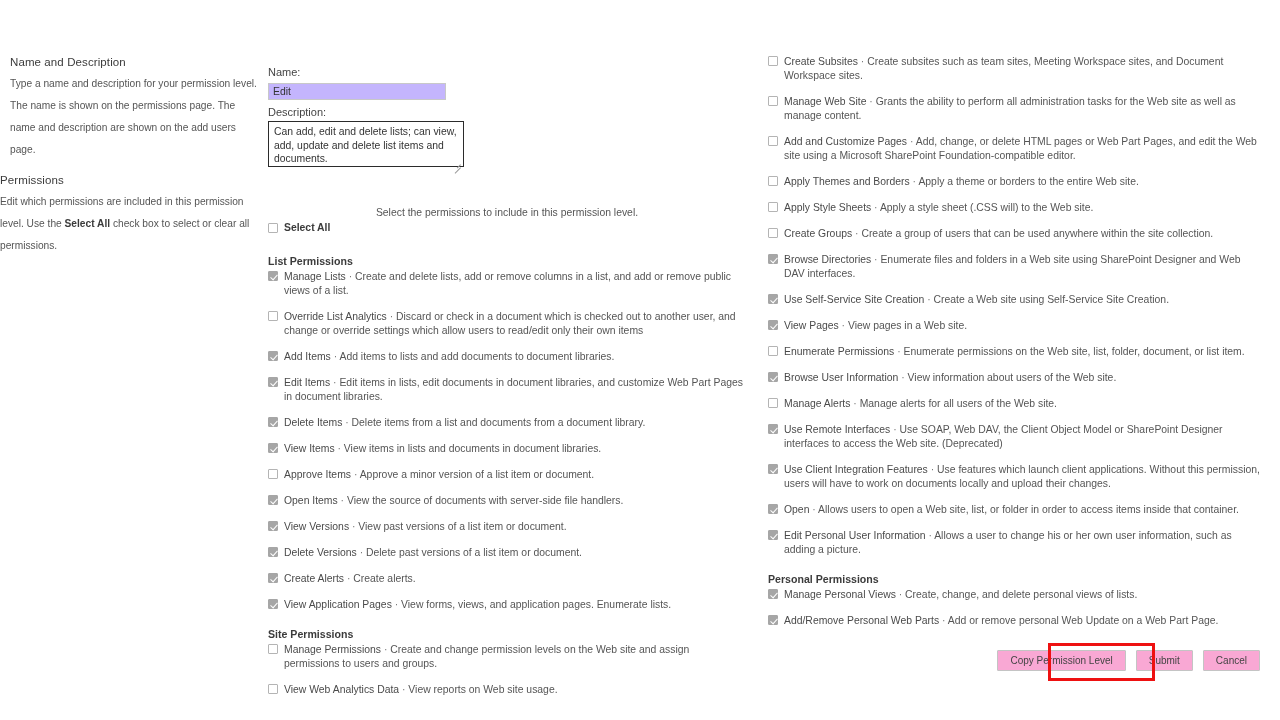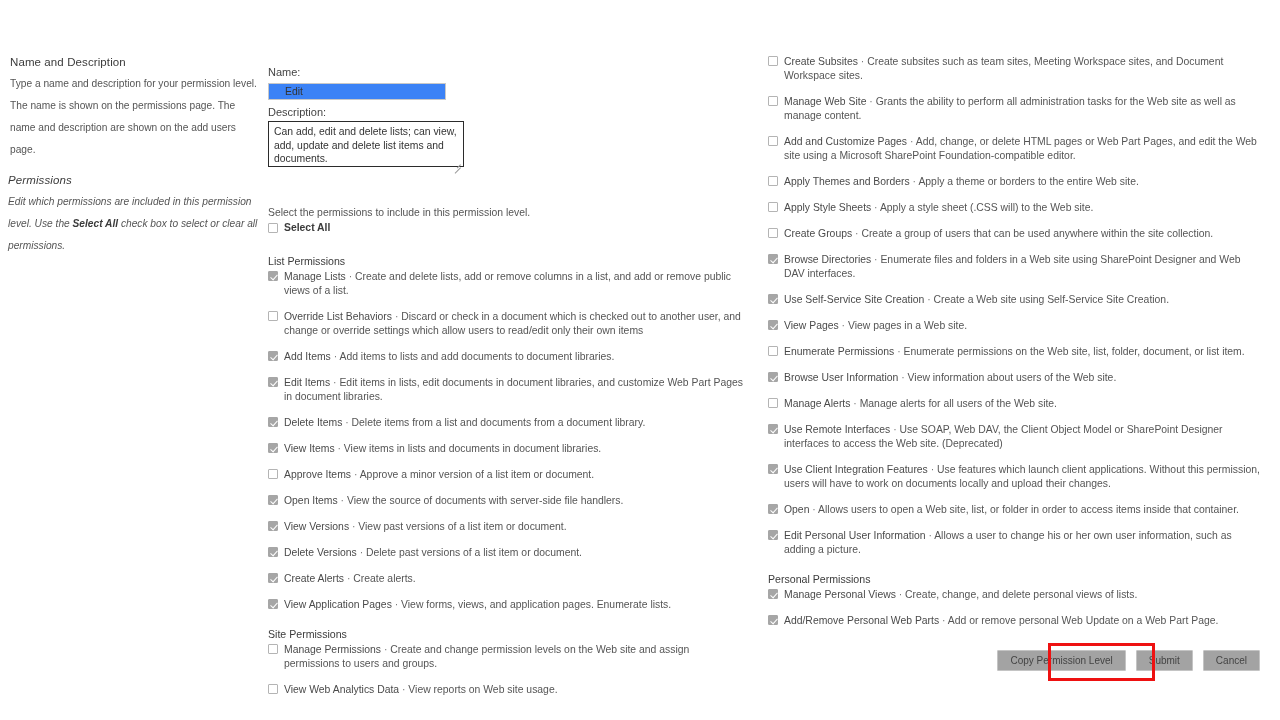--- a/index.html
+++ b/index.html
@@ -16,28 +16,28 @@
   
   .left-col { position: absolute; left: 10px; top: 56px; width: 250px; }
   .sec-head {
     font-size: 11.5px; color: #3b3b3b; font-weight: 400;
     margin: 0 0 5px 0; letter-spacing: .1px;
   }
   .sec-body {
     font-size: 10.2px; line-height: 22px; color: #555; margin: 0;
   }
   .sec-body b { font-weight: 700; color: #3b3b3b; }
-  .left-perm { position: absolute; left: 8px; top: 174px; width: 250px; font-style: italic; }
+  .left-perm { position: absolute; left: 0; top: 174px; width: 250px; }
 
   
   .mid-col { position: absolute; left: 268px; top: 66px; width: 478px; }
   .fld-label { font-size: 11px; color: #444; margin-bottom: 3px; }
   .name-input {
-    width: 178px; height: 17px; padding: 1px 16px;
-    border: 1px solid #c8c8c8; background: #3b82f6;
+    width: 178px; height: 17px; padding: 1px 4px;
+    border: 1px solid #c8c8c8; background: #c4b5fd;
     font-family: "Liberation Sans", sans-serif;
     font-size: 10.4px; color: #333; outline: none;
   }
   .desc-wrap { position: relative; width: 196px; margin-top: 2px; }
   .desc-input {
     width: 196px; height: 46px; padding: 3px 5px;
     border: 1.6px solid #2b2b2b; background: #fff; resize: none;
     font-family: "Liberation Sans", sans-serif;
     font-size: 10.4px; line-height: 13.5px; color: #333; outline: none;
     overflow: hidden;
@@ -46,41 +46,41 @@
     position: absolute; right: 3px; bottom: 3px;
     width: 8px; height: 8px; pointer-events: none;
   }
   .grip i {
     position: absolute; right: 0; display: block;
     height: 1px; background: #9a9a9a;
   }
   .grip i:nth-child(1) { width: 8px; bottom: 0; transform: rotate(-45deg); transform-origin: 100% 100%; }
   .grip i:nth-child(2) { width: 5px; bottom: 0; transform: rotate(-45deg); transform-origin: 100% 100%; margin-bottom: 3px; }
 
-  .instr { font-size: 10.4px; color: #555; margin-top: 36px; }
+  .instr { font-size: 10.4px; color: #555; margin-top: 36px; text-align: center; }
   .selectall-row { display: flex; align-items: center; margin-top: 4px; }
   .selectall-label { font-size: 10.4px; font-weight: 700; color: #3b3b3b; margin-left: 6px; }
 
   
   .cb {
     width: 10px; height: 10px; flex: 0 0 10px;
     border: 1px solid #b4b4b4; background: #fff;
     border-radius: 1px; position: relative; margin-top: 1px;
   }
   .cb.checked { background: #a6a6a6; border-color: #a6a6a6; }
   .cb.checked::after {
     content: ""; position: absolute;
     left: 3px; top: 0.5px; width: 3px; height: 6px;
     border: solid #ffffff; border-width: 0 1.5px 1.5px 0;
     transform: rotate(42deg);
   }
 
   
   .grp-head {
-    font-size: 10.6px; font-weight: 400; color: #3b3b3b;
+    font-size: 10.6px; font-weight: 700; color: #3b3b3b;
     margin: 16px 0 3px 0;
   }
   .grp-head.first { margin-top: 22px; }
   .perm {
     display: flex; align-items: flex-start;
     margin-bottom: 12px;
   }
   .perm .txt {
     font-size: 10.4px; line-height: 14px; color: #555;
     margin-left: 6px; text-indent: -0px;
@@ -92,21 +92,21 @@
   .right-col { position: absolute; left: 768px; top: 55px; width: 492px; }
   .right-col .perm { margin-bottom: 12px; }
 
   
   .btn-row {
     position: absolute; right: 20px; top: 650px;
     display: flex; align-items: center; gap: 10px;
   }
   .btn {
     height: 21px; min-width: 48px; padding: 0 12px;
-    border: 1px solid #c4c4c4; background: #a3a3a3;
+    border: 1px solid #c4c4c4; background: #f9a8d4;
     font-family: "Liberation Sans", sans-serif;
     font-size: 10px; color: #444; cursor: pointer;
     display: flex; align-items: center; justify-content: center;
     border-radius: 1px;
   }
   .btn.wide { min-width: 94px; }
 
   .redbox {
     position: absolute; left: 1048px; top: 643px;
     width: 107px; height: 38px;
@@ -150,21 +150,21 @@
     </div>
 
     <div class="grp-head first">List Permissions</div>
     <div id="list-perm-items">
         <div class="perm">
           <span class="cb checked"></span>
           <span class="txt"><span class="nm">Manage Lists</span><span class="sep">  ·  </span><span class="ds">Create and delete lists, add or remove columns in a list, and add or remove public views of a list.</span></span>
         </div>
         <div class="perm">
           <span class="cb"></span>
-          <span class="txt"><span class="nm">Override List Behaviors</span><span class="sep">  ·  </span><span class="ds">Discard or check in a document which is checked out to another user, and change or override settings which allow users to read/edit only their own items</span></span>
+          <span class="txt"><span class="nm">Override List Analytics</span><span class="sep">  ·  </span><span class="ds">Discard or check in a document which is checked out to another user, and change or override settings which allow users to read/edit only their own items</span></span>
         </div>
         <div class="perm">
           <span class="cb checked"></span>
           <span class="txt"><span class="nm">Add Items</span><span class="sep">  ·  </span><span class="ds">Add items to lists and add documents to document libraries.</span></span>
         </div>
         <div class="perm">
           <span class="cb checked"></span>
           <span class="txt"><span class="nm">Edit Items</span><span class="sep">  ·  </span><span class="ds">Edit items in lists, edit documents in document libraries, and customize Web Part Pages in document libraries.</span></span>
         </div>
         <div class="perm">

